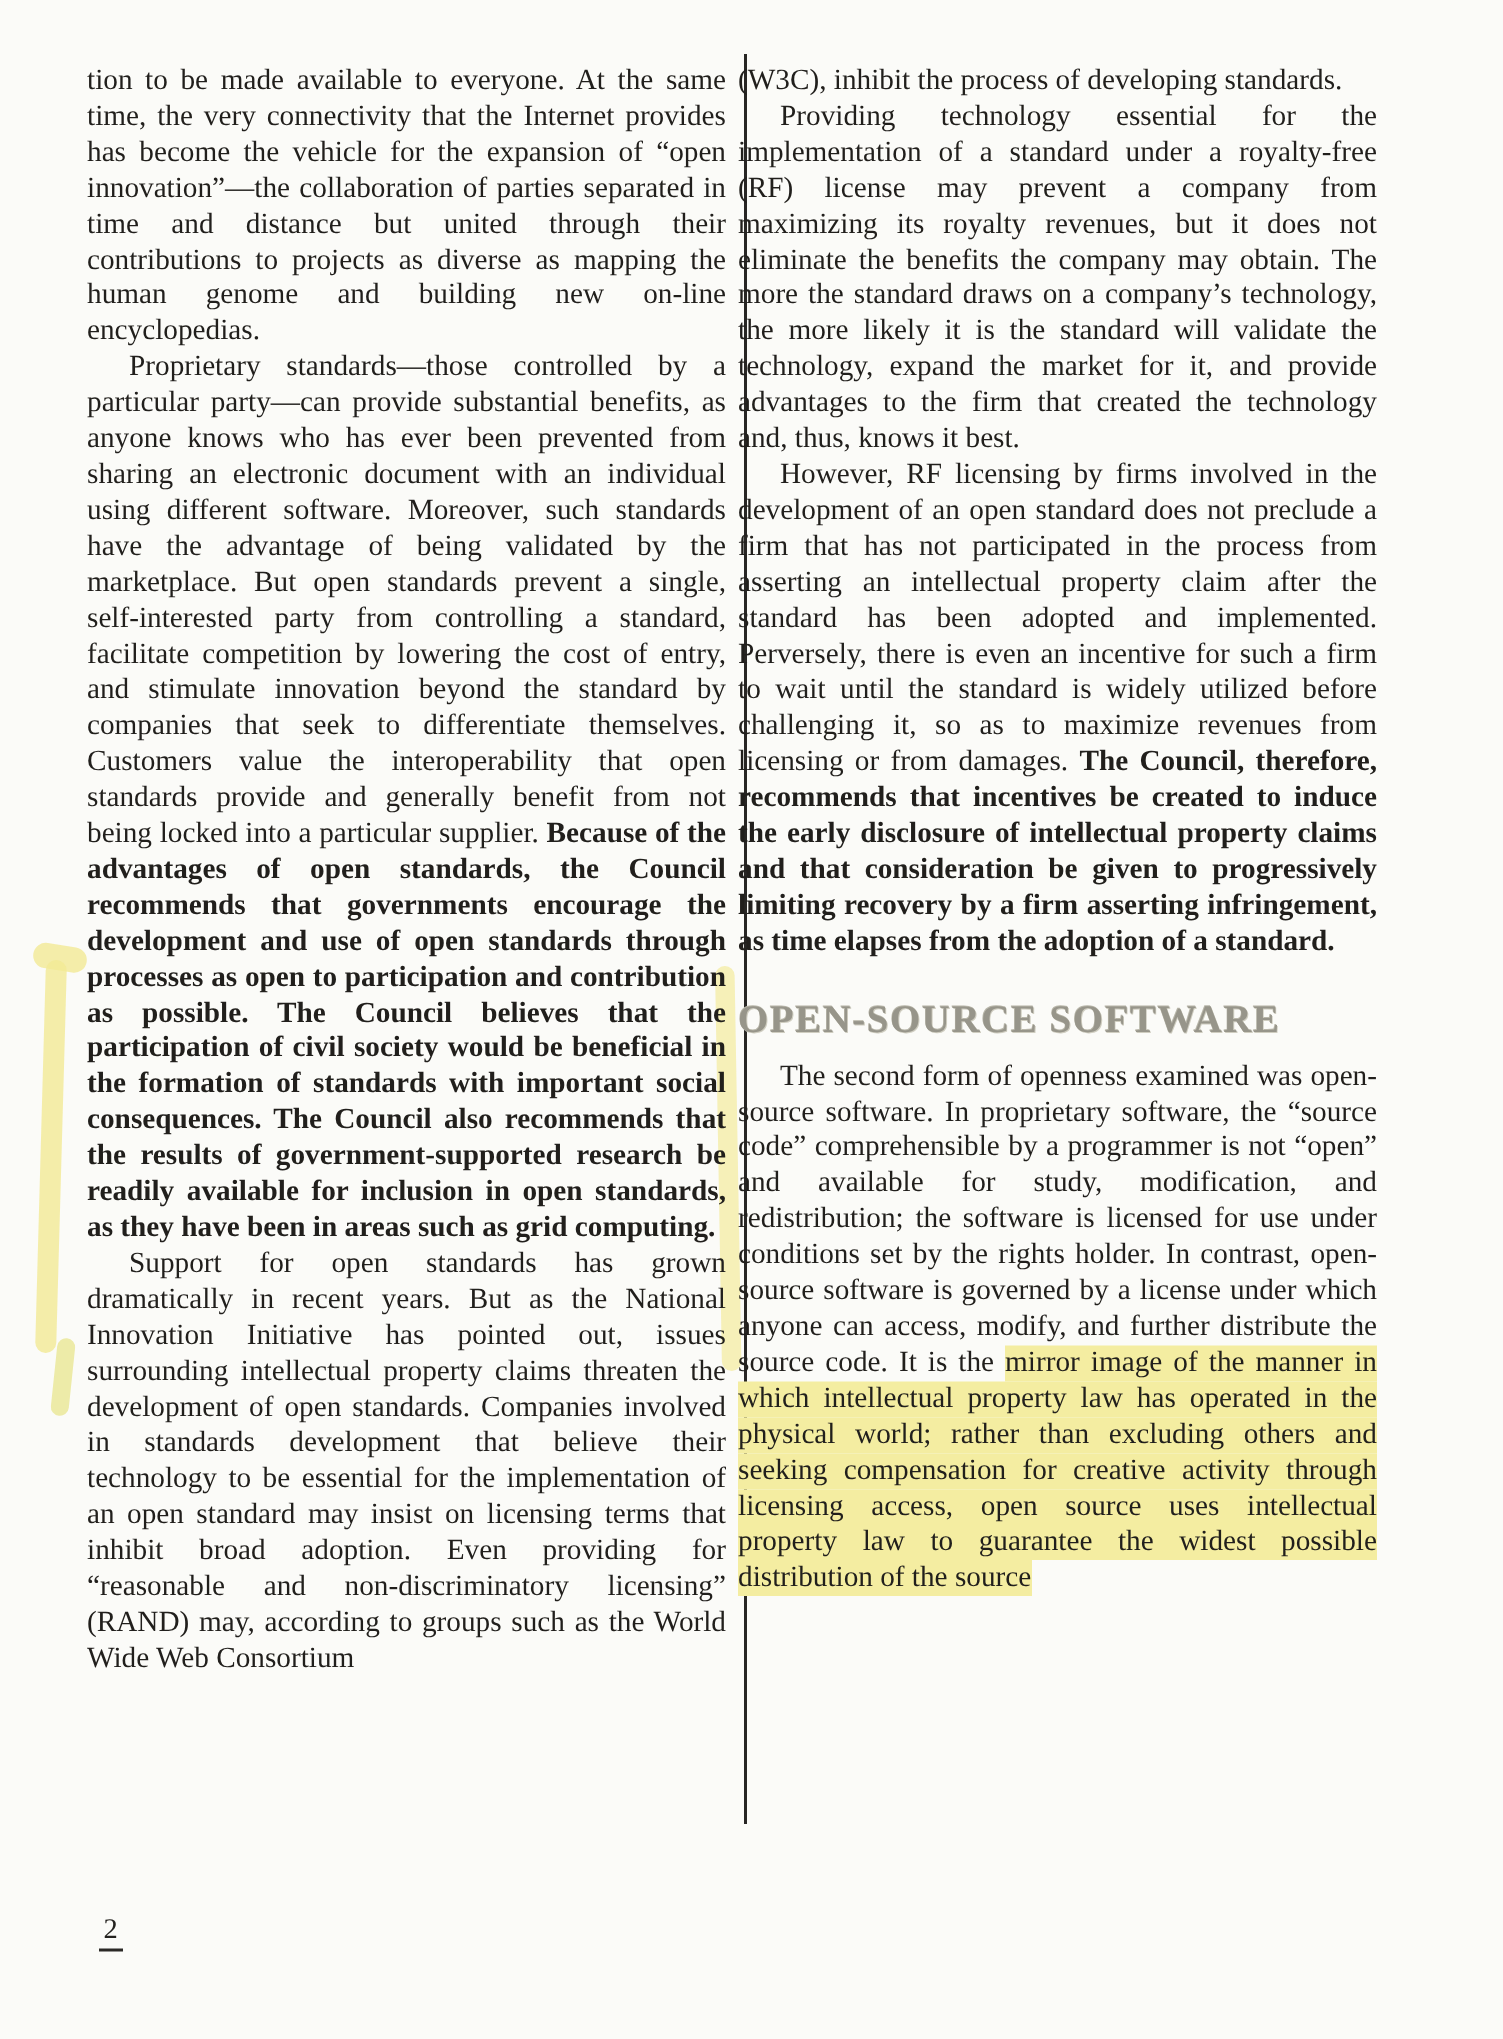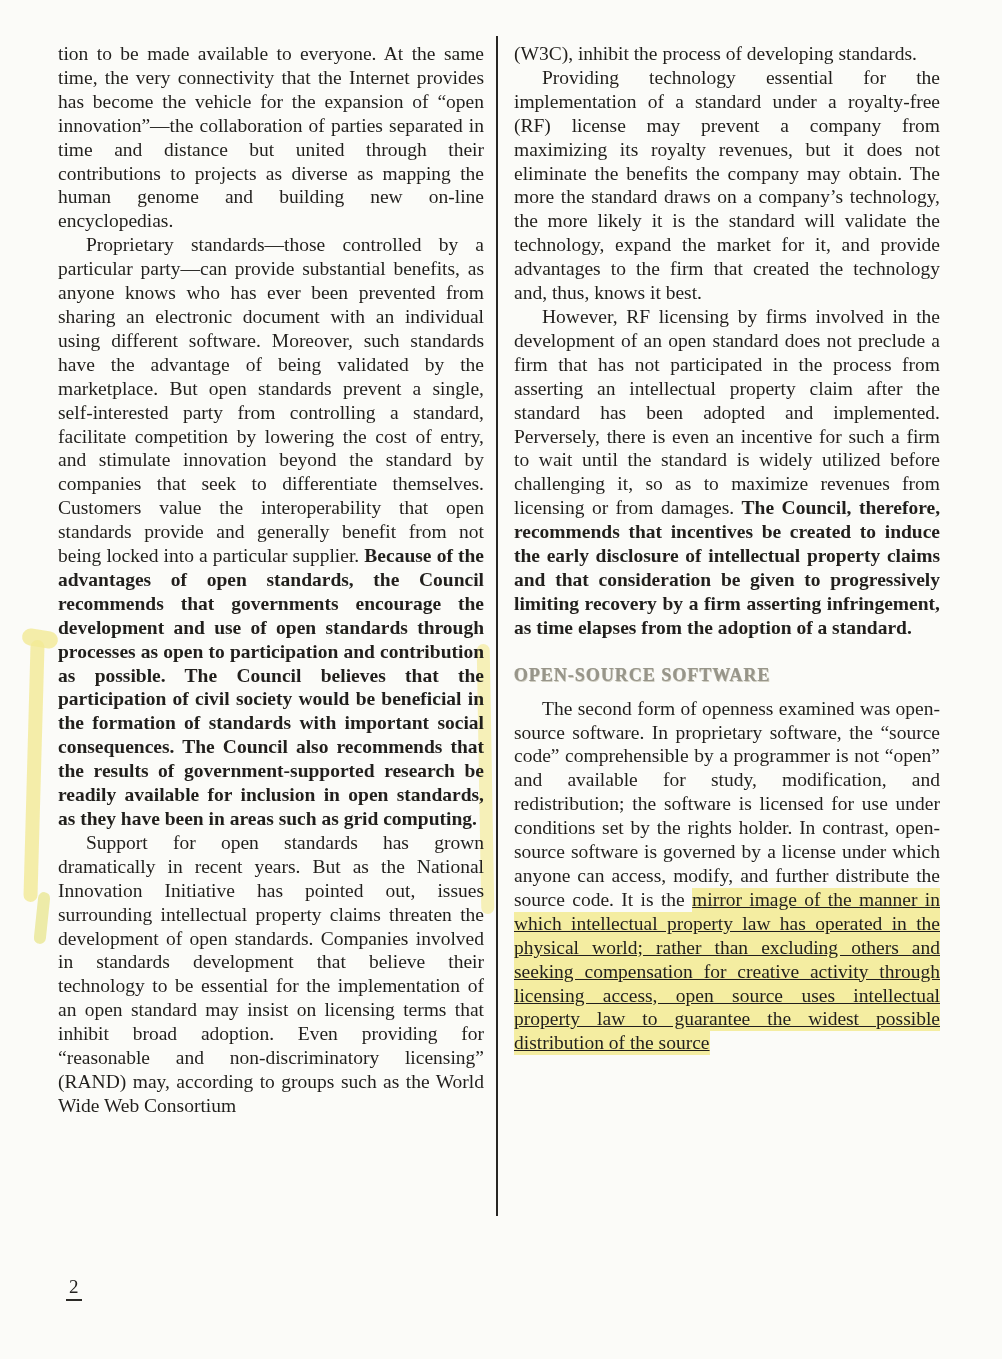--- a/index.html
+++ b/index.html
@@ -14,41 +14,40 @@
     background: #fbfbf8;
     overflow: hidden;
     color: #211f1c;
   }
   .column {
     position: absolute;
     top: 42px;
     width: 426px;
   }
   .column-left { left: 58px; }
-  .column-right { left: 514px; }
+  .column-right { left: 492px; }
   .para {
     margin: 0;
     font-size: 19.5px;
     line-height: 23.9px;
     text-align: justify;
     color: #211f1c;
   }
   .para.indent { text-indent: 28px; }
   .seg-normal { }
   .seg-emphasis { font-weight: 700; }
   .seg-highlight {
     
     box-decoration-break: clone;
     -webkit-box-decoration-break: clone;
     padding: 1px 0 2px 0;
-    text-decoration: underline;
   }
   .section-heading {
     margin: 25px 0 11px 0;
-    font-size: 18px;
+    font-size: 26px;
     font-weight: 700;
     letter-spacing: 1px;
     color: #97958a;
     text-shadow: 0.6px 0.6px 0 #cfcdc0, -0.4px -0.4px 0 #b9b7aa;
   }
   .column-divider {
     position: absolute;
     left: 496px; top: 36px;
     width: 2px; height: 1180px;
     background: #282624;

